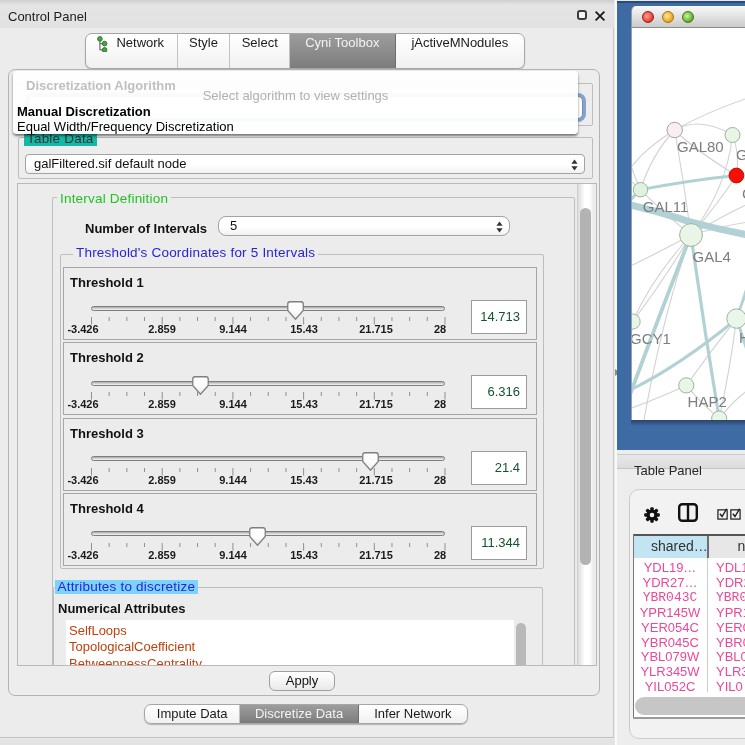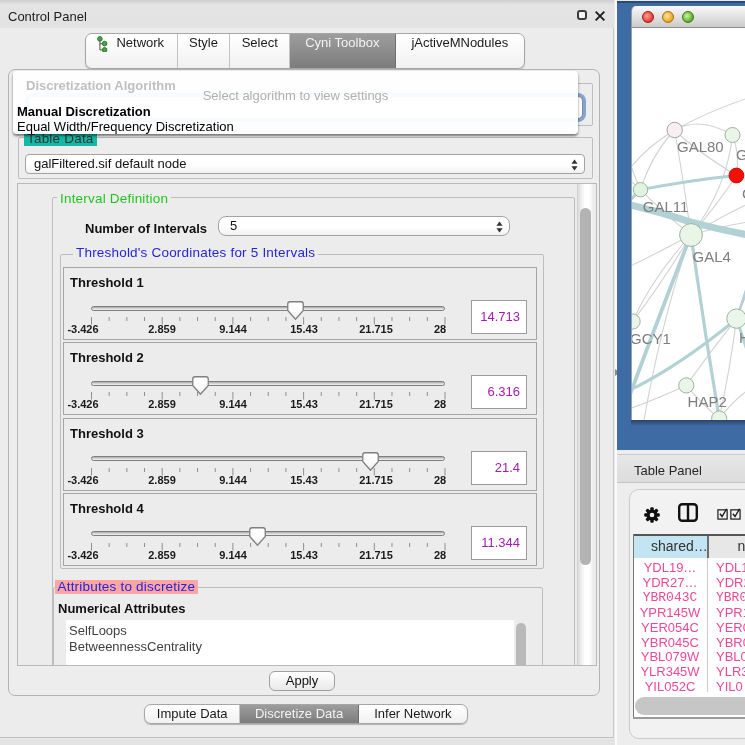--- a/index.html
+++ b/index.html
@@ -24,33 +24,33 @@
 .group { border:1px solid #bdbdbd; border-radius:2px; }
 .gtitle { position:absolute; background:#14b8a6; padding:0 3px; font-size:13.5px; letter-spacing:0.2px; line-height:14px; }
 
 .combo { background:#fff; border:1px solid #a3a3a3; border-radius:4px; font-size:13px; color:#111; }
 .arrows { position:absolute; width:9px; }
 
 #scrollpane { left:17px; top:183px; width:580px; height:483px; border:1px solid #b9b9b9; background:#ececec; overflow:hidden; }
 
 .spanel { position:absolute; left:45px; width:474px; height:73px; border:1px solid #a5a5a5; background:#ececec; }
 .strack { position:absolute; left:27px; top:37.5px; width:354px; height:5px; border:1px solid #7e7e7e; border-radius:4px; background:linear-gradient(#a6a6a6,#dcdcdc 60%,#f2f2f2); }
-.sbox { position:absolute; left:407px; top:32px; width:56px; height:34px; background:#fff; border:1px solid #9b9b9b; font-size:13px; color:#a21caf; text-align:right; line-height:31px; padding-right:6px; }
+.sbox { position:absolute; left:407px; top:32px; width:56px; height:34px; background:#fff; border:1px solid #9b9b9b; font-size:13px; color:#14532d; text-align:right; line-height:31px; padding-right:6px; }
 .tlab { position:absolute; top:55px; font-size:11px; font-weight:bold; color:#1a1a1a; transform:translateX(-50%); }
 .sname { position:absolute; left:6px; top:7px; font-size:13px; font-weight:bold; color:#111; }
 
 #numlist { left:66px; top:620px; width:448px; height:60px; background:#fff; }
-#numlist div { font-size:13px; color:#404040; padding-left:3px; height:16.3px; line-height:16px; }
+#numlist div { font-size:13px; color:#c2410c; padding-left:3px; height:16.3px; line-height:16px; }
 
 #bluebg { left:617px; top:1px; width:128px; height:449px; background:#3f6ba5; border-top:2px solid #2c4a74; }
 #macwin { left:631px; top:6px; width:114px; height:415px; }
 #mactitle { left:0; top:0; width:114px; height:22px; background:linear-gradient(#f9f9f9,#cbcbcb); border-bottom:1px solid #8e8e8e; border-left:1px solid #979797; border-top-left-radius:5px; }
 .light { position:absolute; top:5px; width:12px; height:12px; border-radius:50%; }
 #canvas { left:0; top:22px; width:114px; height:392px; background:#fff; border-left:1px solid #93a0af; overflow:hidden; }
-#tpbar { left:617px; top:454px; width:128px; height:29px; background:linear-gradient(#e7e7e7,#dcdcdc); border-top:1px solid #cacaca; border-bottom:1px solid #c4c4c4; }
+#tpbar { left:617px; top:454px; width:128px; height:15px; background:linear-gradient(#e7e7e7,#dcdcdc); border-top:1px solid #cacaca; border-bottom:1px solid #c4c4c4; }
 #tablepanel { left:629px; top:489px; width:130px; height:250px; background:#f2f2f2; border:1px solid #cbcbcb; border-radius:10px 0 0 10px; }
 #thead1 { left:634px; top:535.5px; width:73px; height:23px; background:#c3e4f2; border-bottom:1px solid #9b9b9b; font-size:14px; color:#333; padding-left:17px; line-height:21px; }
 #thead2 { left:708.5px; top:535.5px; width:36.5px; height:23px; background:#e7e7e7; border-bottom:1px solid #9b9b9b; font-size:14px; color:#333; padding-left:29px; line-height:21px; }
 #tbody { left:634px; top:558px; width:111px; height:137px; background:#fff; }
 .trow { position:absolute; width:111px; height:14.9px; font-size:13px; color:#ec4899; }
 .trow .c1 { position:absolute; left:0; width:72px; text-align:center; }
 .trow .c2 { position:absolute; left:82px; }
 </style>
 </head>
 <body>
@@ -268,24 +268,25 @@
             <stop offset="0" stop-color="#ffffff"></stop>
             <stop offset="0.55" stop-color="#fbfbfb"></stop>
             <stop offset="1" stop-color="#ececec"></stop>
           </linearGradient>
         </defs>
         <path d="M3 0.75 H14 Q16.25 0.75 16.25 3 V9.5 L8.5 18.25 L0.75 9.5 V3 Q0.75 0.75 3 0.75 Z" fill="url(#th3)" stroke="#7f7f7f" stroke-width="1.3"></path>
       </svg>
       <div class="sbox">11.344</div>
     </div>
     <div class="abs group" style="left:35px; top:403px; width:490px; height:120px;"></div>
-    <div class="abs gtitle" style="left:36.5px; top:396px; color:#2525dd; background:#fca5a5;">Attributes to discretize</div>
+    <div class="abs gtitle" style="left:36.5px; top:396px; color:#2525dd; background:#7dd3fc;">Attributes to discretize</div>
     <div class="abs b13" style="left:40px; top:417px;">Numerical Attributes</div>
     <div class="abs" id="numlist" style="left: 48px; top: 436px;">
       <div style="margin-top:3px;">SelfLoops</div>
+      <div>TopologicalCoefficient</div>
       <div>BetweennessCentrality</div>
     </div>
     <div class="abs" style="left:496px; top:436px; width:14px; height:60px; background:#ececec;"></div>
     <div class="abs" style="left:498px; top:439px; width:10px; height:55px; background:#b9b9b9; border-radius:5px;"></div>
     <div class="abs" style="left:559px; top:0; width:16px; height:483px; background:linear-gradient(to right,#dcdcdc,#ffffff 45%,#ffffff 75%,#eeeeee); border-left:1px solid #cfcfcf;"></div>
     <div class="abs" style="left:562px; top:24px; width:11px; height:357px; background:#b3b3b3; border-radius:6px;"></div>
   </div>
 
 <div class="abs" style="left:269px; top:671px; width:66px; height:20px; border:1px solid #9f9f9f; border-radius:6px; background:linear-gradient(#ffffff,#e9e9e9); font-size:13px; color:#111; text-align:center; line-height:18px;">Apply</div>
 

